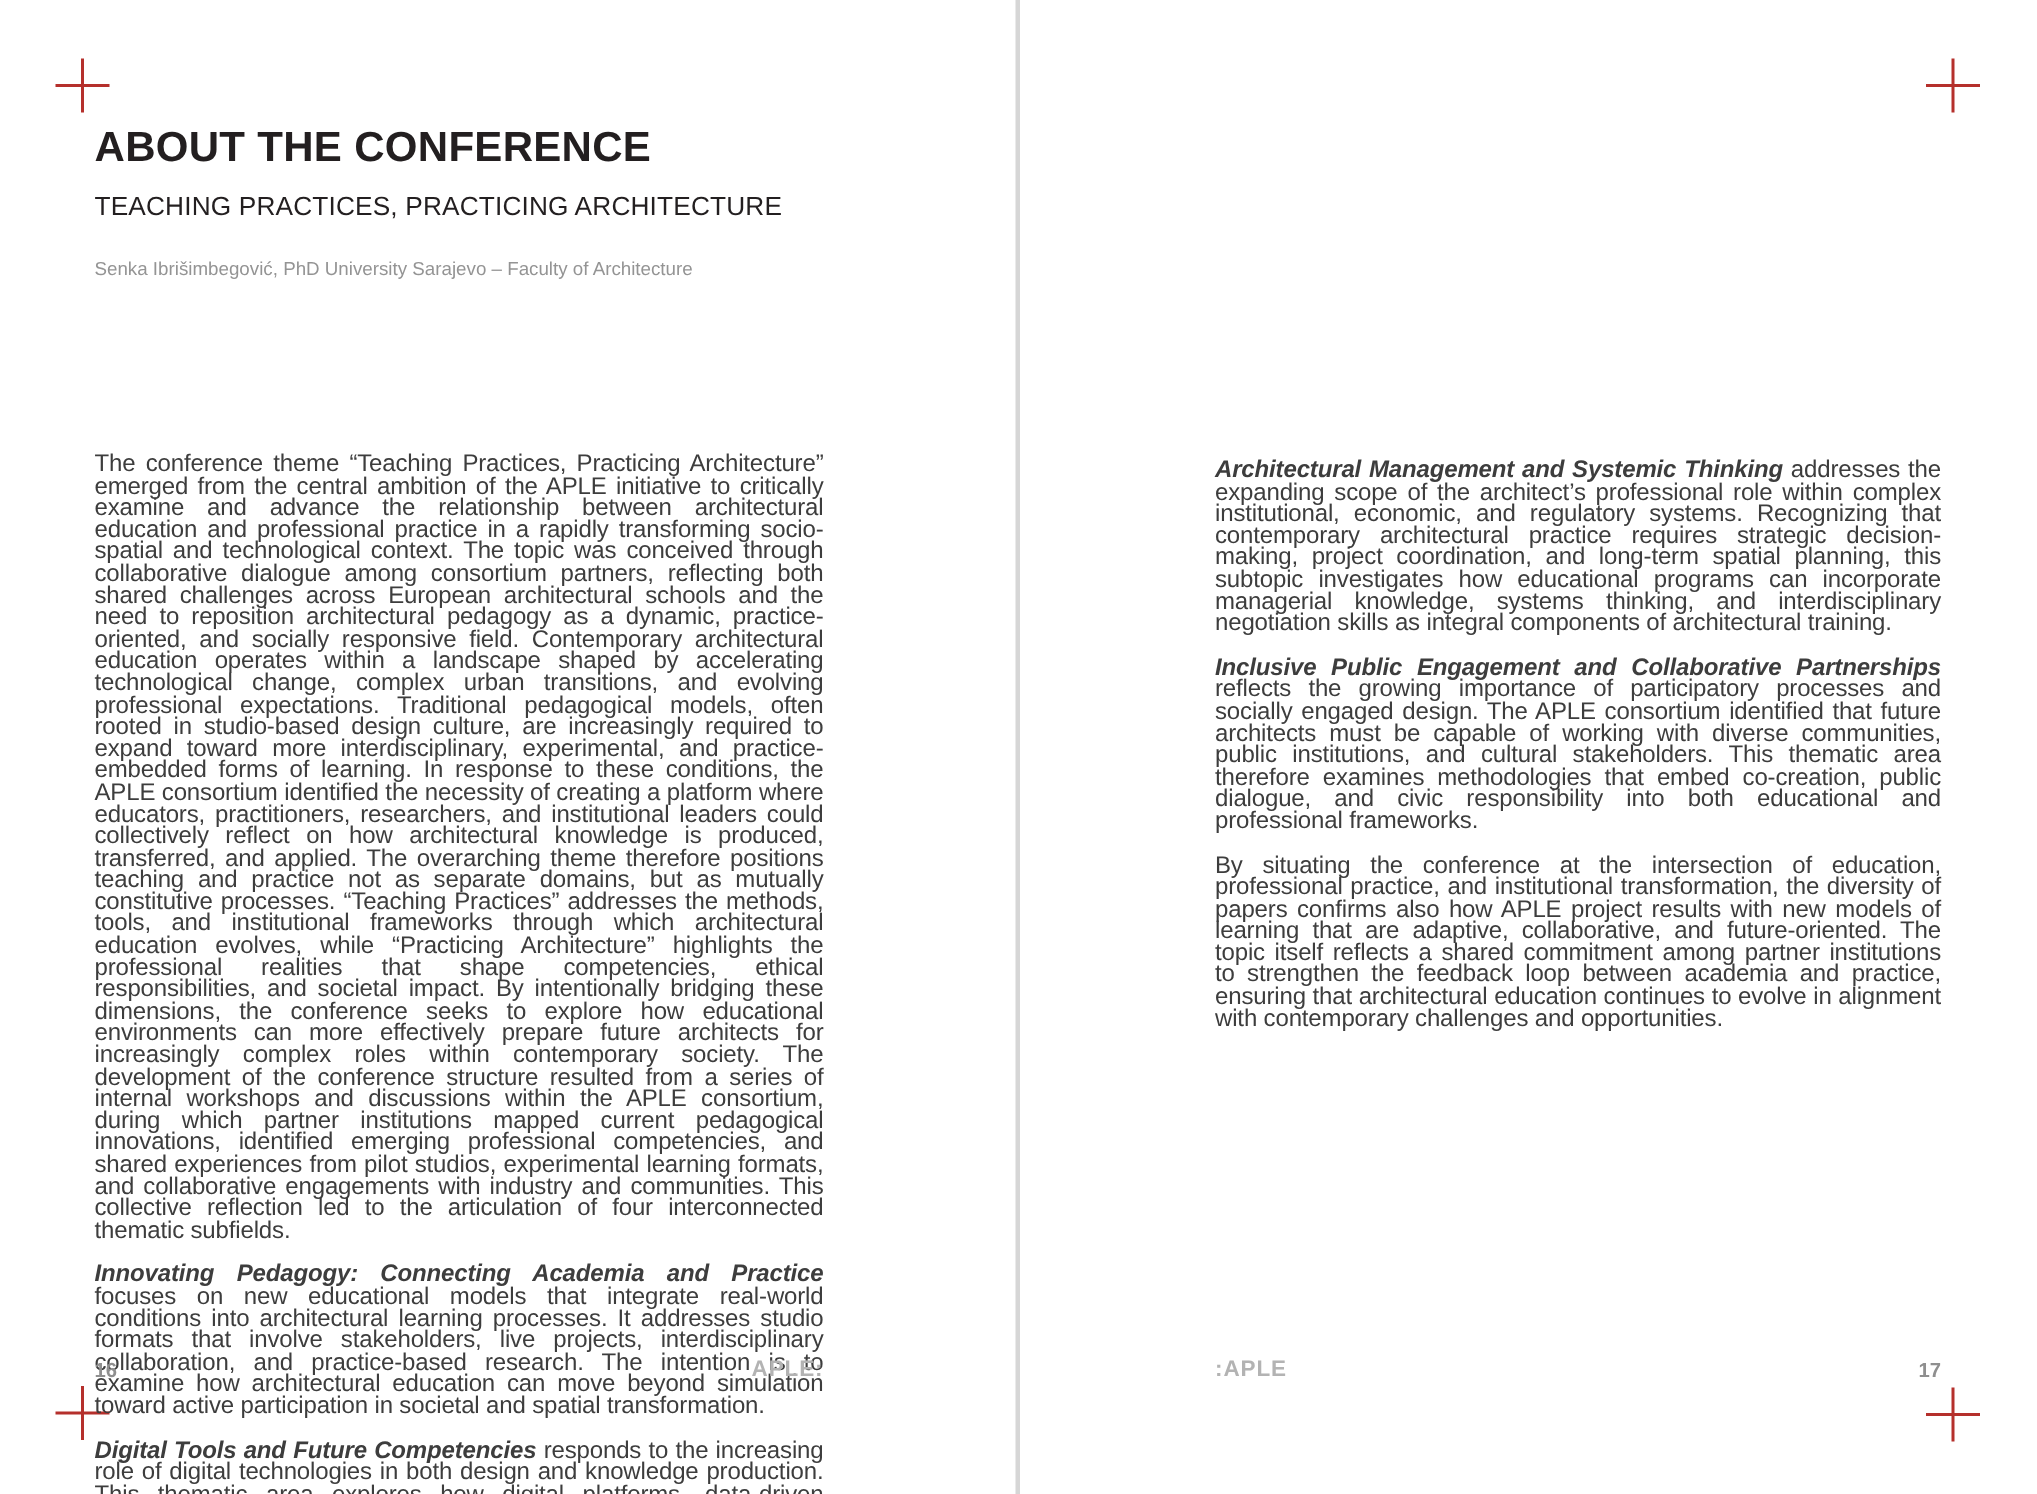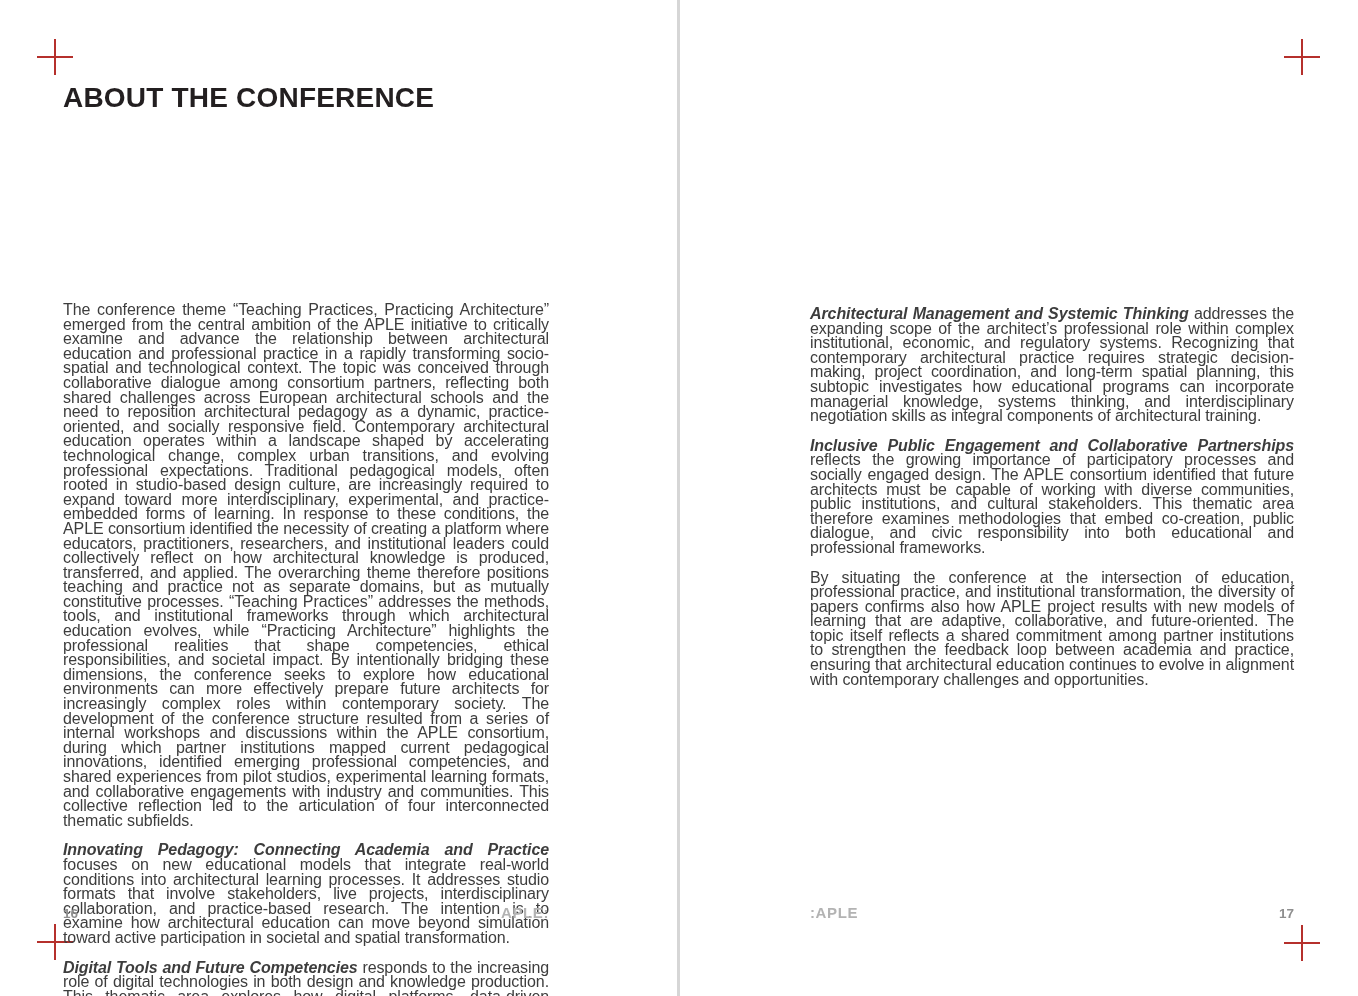--- a/index.html
+++ b/index.html
@@ -72,20 +72,22 @@
       <span class="h"></span>
       <span class="v"></span>
     </div>
   <div class="crop br">
       <span class="h"></span>
       <span class="v"></span>
     </div>
 
   <section class="page left">
     <h1 class="page-title">ABOUT THE CONFERENCE</h1>
+    <h2 class="page-subtitle">TEACHING PRACTICES, PRACTICING ARCHITECTURE</h2>
+    <p class="author l1">Senka Ibrišimbegović, PhD University Sarajevo – Faculty of Architecture</p>
 
     <div class="body-col">
       <p class="para"><b></b><span>The conference theme “Teaching Practices, Practicing Architecture” emerged from the central ambition of the APLE initiative to critically examine and advance the relationship between architectural education and professional practice in a rapidly transforming socio-spatial and technological context. The topic was conceived through collaborative dialogue among consortium partners, reflecting both shared challenges across European architectural schools and the need to reposition architectural pedagogy as a dynamic, practice-oriented, and socially responsive field. Contemporary architectural education operates within a landscape shaped by accelerating technological change, complex urban transitions, and evolving professional expectations. Traditional pedagogical models, often rooted in studio-based design culture, are increasingly required to expand toward more interdisciplinary, experimental, and practice-embedded forms of learning. In response to these conditions, the APLE consortium identified the necessity of creating a platform where educators, practitioners, researchers, and institutional leaders could collectively reflect on how architectural knowledge is produced, transferred, and applied. The overarching theme therefore positions teaching and practice not as separate domains, but as mutually constitutive processes. “Teaching Practices” addresses the methods, tools, and institutional frameworks through which architectural education evolves, while “Practicing Architecture” highlights the professional realities that shape competencies, ethical responsibilities, and societal impact. By intentionally bridging these dimensions, the conference seeks to explore how educational environments can more effectively prepare future architects for increasingly complex roles within contemporary society. The development of the conference structure resulted from a series of internal workshops and discussions within the APLE consortium, during which partner institutions mapped current pedagogical innovations, identified emerging professional competencies, and shared experiences from pilot studios, experimental learning formats, and collaborative engagements with industry and communities. This collective reflection led to the articulation of four interconnected thematic subfields.</span></p>
       <p class="para"><b>Innovating Pedagogy: Connecting Academia and Practice</b><span> focuses on new educational models that integrate real-world conditions into architectural learning processes. It addresses studio formats that involve stakeholders, live projects, interdisciplinary collaboration, and practice-based research. The intention is to examine how architectural education can move beyond simulation toward active participation in societal and spatial transformation.</span></p>
       <p class="para"><b>Digital Tools and Future Competencies</b><span> responds to the increasing role of digital technologies in both design and knowledge production. This thematic area explores how digital platforms, data-driven approaches, extended reality environments, and emerging computational tools reshape architectural thinking, representation, and collaboration. Equally important is the question of how future curricula can equip students with competencies that extend beyond technical proficiency to include critical digital literacy and adaptive learning capacities.</span></p>
     </div>
 
     <div class="folio">
       <span class="page-number">16</span>
       <span class="brand">APLE:</span>

